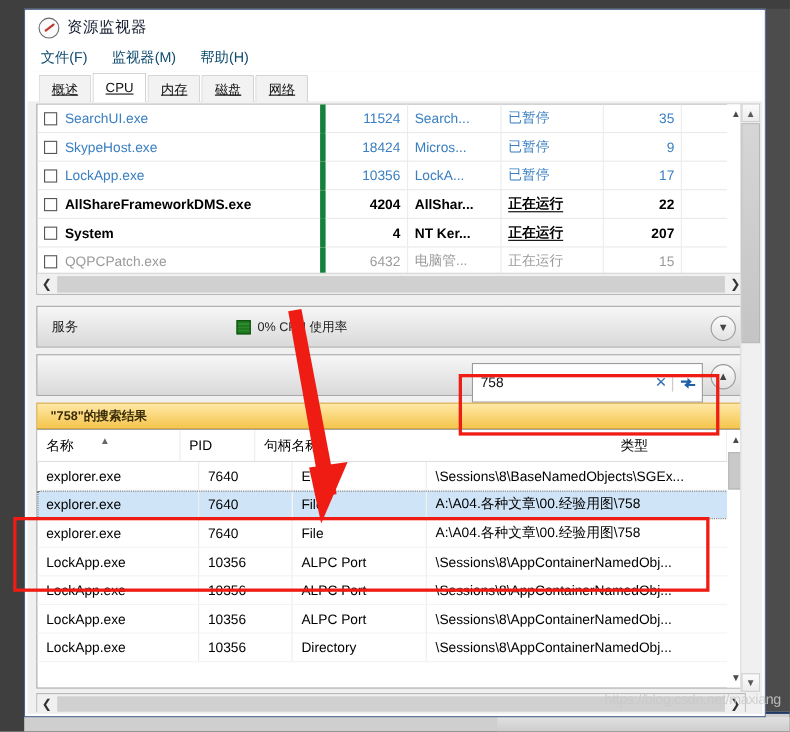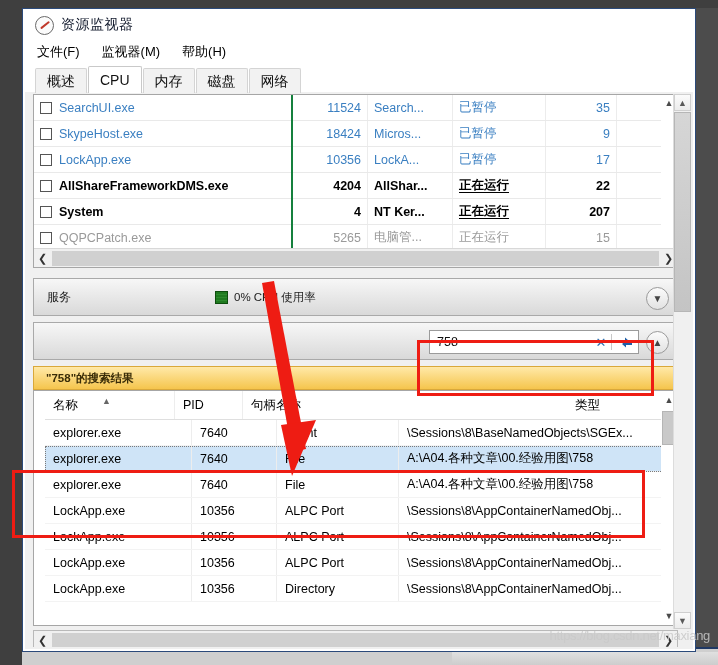--- a/index.html
+++ b/index.html
@@ -31,27 +31,27 @@
   
   .titlebar{height:28px;display:flex;align-items:center;padding-left:10px;background:#ffffff;}
   .app-icon{width:17px;height:17px;border-radius:50%;border:1.6px solid #6a6a6a;
             position:relative;margin-right:7px;background:#fbfbfb;flex:none;}
   .app-icon::after{content:"";position:absolute;left:50%;top:50%;width:11px;height:1.8px;
             background:#c0392b;transform:translate(-50%,-50%) rotate(-38deg);border-radius:1px;}
   .title-text{font-size:14px;color:#0f172a;letter-spacing:.5px;}
 
   
   .menubar{height:26px;display:flex;align-items:center;padding-left:10px;background:#ffffff;gap:18px;}
-  .menu-item{font-size:13px;color:#000000;padding:2px 2px;cursor:default;}
+  .menu-item{font-size:13px;color:#0c4a6e;padding:2px 2px;cursor:default;}
 
   
   .tabstrip{height:27px;background:#ffffff;position:relative;padding-left:10px;display:flex;align-items:flex-end;}
-  .tab{height:24px;line-height:24px;padding:0 11px;font-size:14px;color:#111;
+  .tab{height:24px;line-height:24px;padding:0 11px;font-size:12px;color:#111;
        background:#f2f2f2;border:1px solid #d4d4d4;border-bottom:none;
-       border-radius:2px 2px 0 0;margin-right:1px;position:relative;top:1px;cursor:default;}
+       border-radius:2px 2px 0 0;margin-right:1px;position:relative;top:1px;cursor:default;text-decoration:underline;}
   .tab.active{background:#ffffff;border-color:#c9c9c9;height:26px;line-height:26px;top:1px;z-index:2;}
 
   
   .content{position:absolute;left:2px;right:0;top:83px;bottom:2px;}
   .scroll-host{position:absolute;left:0;top:0;width:655px;bottom:0;overflow:hidden;}
 
   
   .outer-vscroll{position:absolute;right:2px;top:83px;bottom:20px;width:17px;background:#f0f0f0;
       border-left:1px solid #dcdcdc;}
   .sb-btn{width:17px;height:17px;background:linear-gradient(#fbfbfb,#ececec);
@@ -59,21 +59,21 @@
       font-size:9px;color:#5a5a5a;}
   .outer-thumb{position:absolute;left:0;top:18px;width:17px;height:200px;
       background:linear-gradient(#d6d6d6,#c4c4c4);border:1px solid #b6b6b6;box-sizing:border-box;}
 
   
   .proc-panel{position:absolute;left:6px;top:0;width:645px;height:174px;background:#fff;
       border:1px solid #a6a6a6;box-sizing:border-box;}
   .proc-table{width:628px;border-collapse:collapse;table-layout:fixed;}
   .proc-table td{height:25px;border-bottom:1px solid #e9e9e9;border-right:1px solid #ececec;
       padding:0 6px;font-size:12.5px;overflow:hidden;white-space:nowrap;}
-  td.c-name{width:245px;border-right:2px solid #15803d;}
+  td.c-name{width:245px;border-right:5px solid #15803d;}
   td.c-pid{width:62px;text-align:right;}
   td.c-desc{width:72px;}
   td.c-status{width:80px;}
   td.c-thr{width:58px;text-align:right;}
   td.c-cpu{width:58px;text-align:right;}
   .row-blue td{color:#3a7fc1;}
   .row-bold td{color:#000;font-weight:bold;}
   .row-gray td{color:#9a9a9a;}
   .row-bold td.c-status span{border-bottom:1px solid #000;}
   .cb{display:inline-block;width:12px;height:12px;border:1.4px solid #555;background:#fff;
@@ -94,35 +94,35 @@
       border:1px solid #a9a9a9;box-sizing:border-box;display:flex;align-items:center;}
   .sect-title{font-size:12px;color:#1a1a1a;padding-left:13px;width:168px;flex:none;}
   .sect-meta{display:flex;align-items:center;font-size:11.5px;color:#222;}
   .green-sq{width:11px;height:11px;background:#1f7a1f;border:1px solid #0d4d0d;margin-right:6px;
       background-image:repeating-linear-gradient(0deg,#1f7a1f 0 2px,#2c8a2c 2px 3px);}
   .chev{position:absolute;right:8px;top:8px;width:21px;height:21px;border-radius:50%;
       background:linear-gradient(#fbfbfb,#e2e2e2);border:1px solid #9a9a9a;
       display:flex;align-items:center;justify-content:center;font-size:10px;color:#444;}
 
   
-  .searchwrap{position:absolute;right:38px;top:7px;width:210px;height:24px;
+  .searchwrap{position:absolute;right:38px;top:7px;width:210px;height:36px;
       background:#fff;border:1px solid #9b9b9b;box-sizing:border-box;display:flex;align-items:center;}
   .search-val{flex:1;padding-left:7px;font-size:12.5px;color:#111;}
   .search-x{width:20px;text-align:center;color:#2f6fb0;font-size:13px;}
   .search-sep{width:1px;height:16px;background:#c8c8c8;}
   .search-go{width:26px;display:flex;align-items:center;justify-content:center;color:#1f5fa8;}
 
   
   .yellowbar{position:absolute;left:6px;width:645px;height:24px;
       background:linear-gradient(#ffe9a8,#f5c54d);border:1px solid #d9a83a;box-sizing:border-box;
       display:flex;align-items:center;padding-left:12px;font-size:11.5px;color:#3a2d08;font-weight:bold;}
 
   
   .handle-panel{position:absolute;left:6px;width:645px;background:#fff;
-      border:1px solid #a6a6a6;box-sizing:border-box;padding-left:11px;}
+      border:1px solid #a6a6a6;box-sizing:border-box;}
   .handle-head{height:28px;display:flex;align-items:center;background:#fff;
       border-bottom:1px solid #dfdfdf;font-size:12.5px;position:relative;}
   .hcol{padding-left:8px;box-sizing:border-box;height:28px;line-height:28px;
       border-right:1px solid #ededed;position:relative;}
   .h-name{width:130px;}
   .h-pid{width:68px;}
   .h-type{width:105px;}
   .h-hname{width:324px;border-right:none;}
   .sortcaret{position:absolute;left:57px;top:-4px;font-size:9px;color:#666;}
   .handle-table{width:627px;border-collapse:collapse;table-layout:fixed;}
@@ -226,21 +226,21 @@
               <td class="c-name"><span class="cb"></span><span>System</span></td>
               <td class="c-pid">4</td>
               <td class="c-desc">NT Ker...</td>
               <td class="c-status"><span>正在运行</span></td>
               <td class="c-thr">207</td>
               <td class="c-cpu">3</td>
 
             </tr>
             <tr class="row-gray">
               <td class="c-name"><span class="cb"></span><span>QQPCPatch.exe</span></td>
-              <td class="c-pid">5265</td>
+              <td class="c-pid">6432</td>
               <td class="c-desc">电脑管...</td>
               <td class="c-status"><span>正在运行</span></td>
               <td class="c-thr">15</td>
               <td class="c-cpu">4</td>
 
             </tr>
           </tbody>
         </table>
 
         <div class="proc-vscroll">

